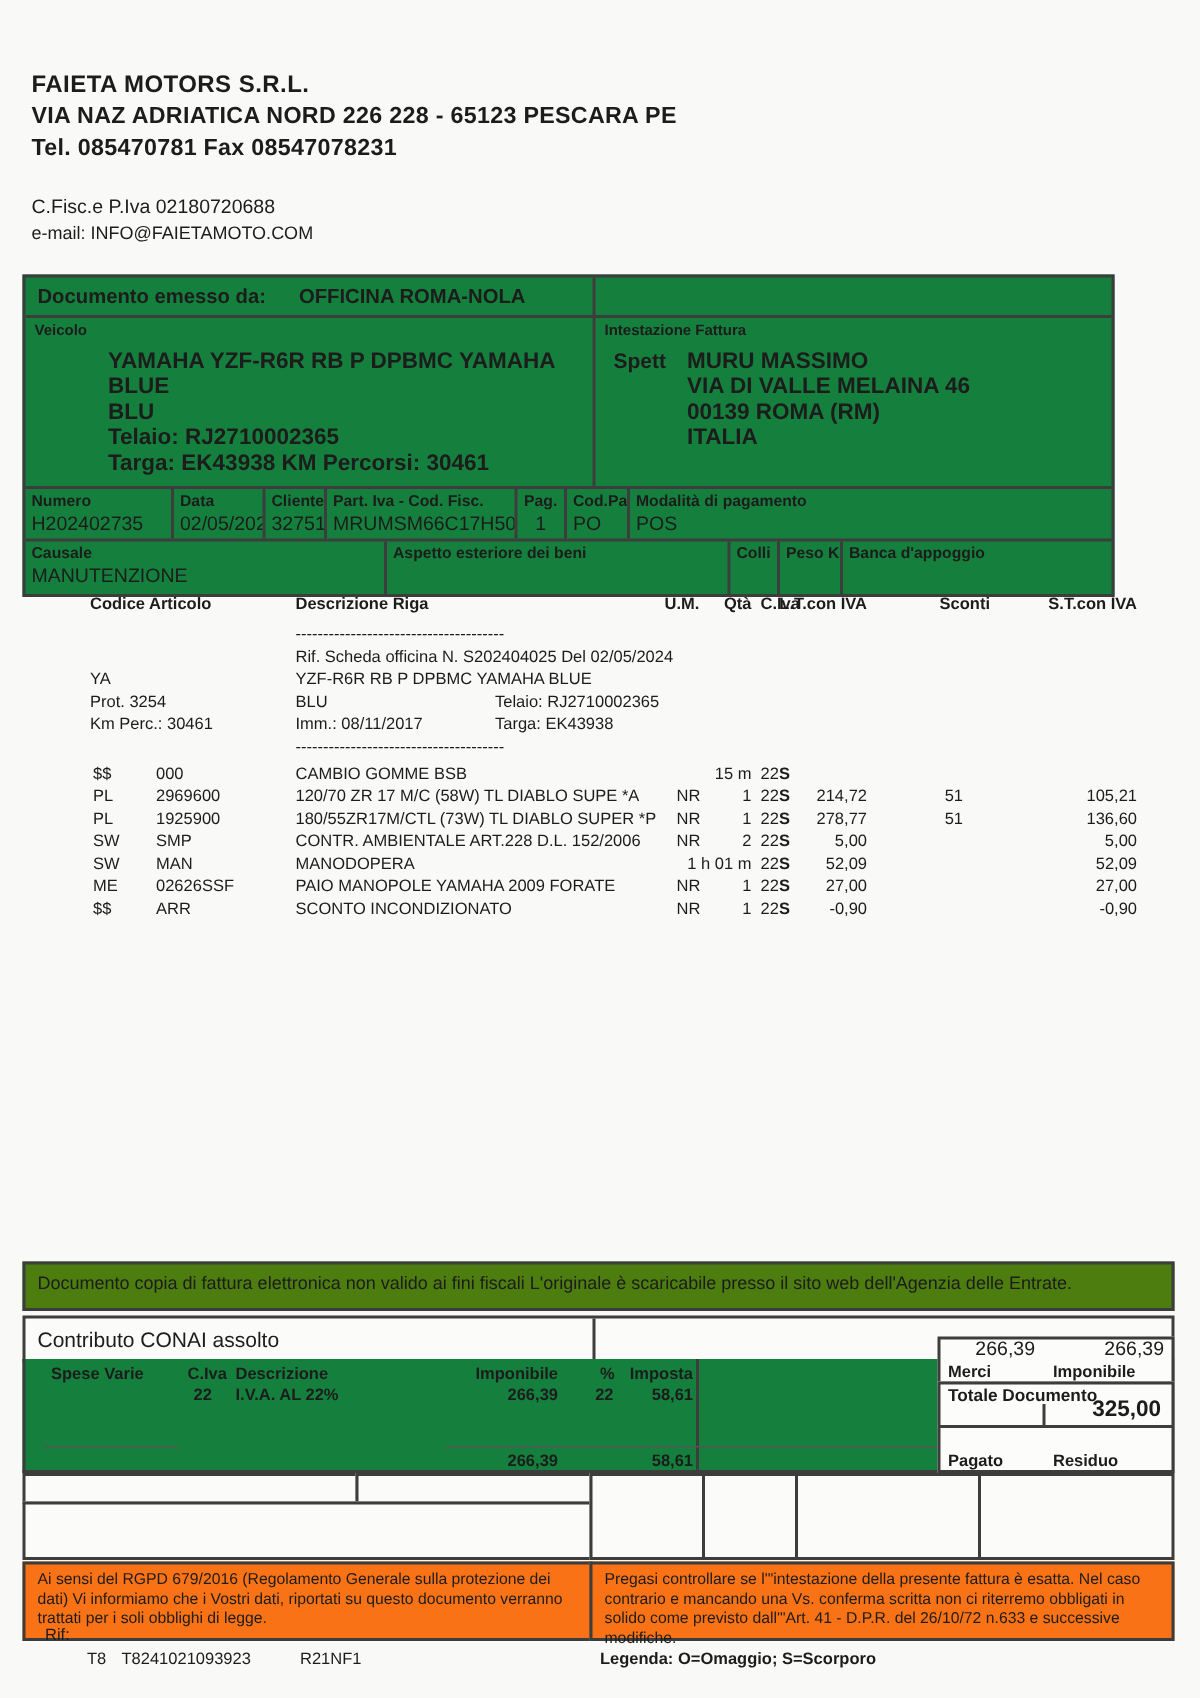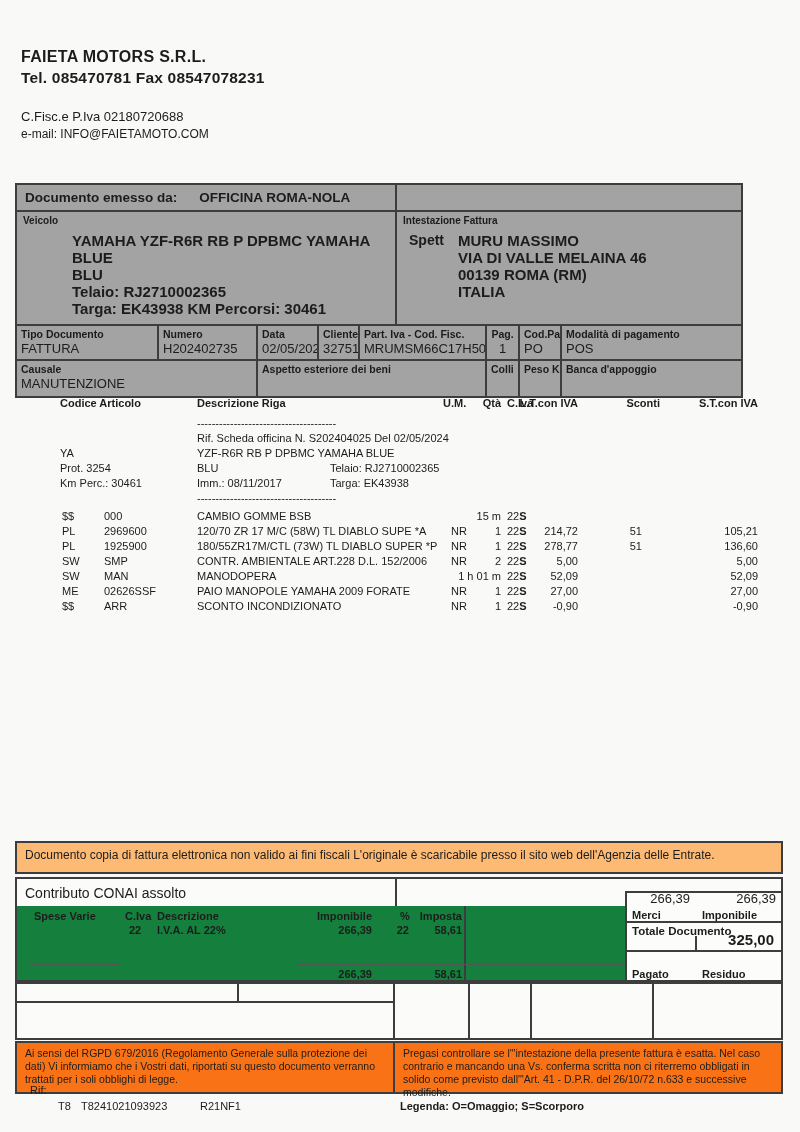--- a/index.html
+++ b/index.html
@@ -8,21 +8,21 @@
   .b{font-weight:bold;}
 
   
   .letterhead{position:absolute;left:21px;top:48px;}
   .lh-name{font-size:16px;font-weight:bold;letter-spacing:.3px;}
   .lh-addr,.lh-tel{font-size:15.5px;font-weight:bold;margin-top:3px;letter-spacing:.2px;}
   .lh-fisc{font-size:13px;margin-top:22px;}
   .lh-mail{font-size:12px;margin-top:3px;}
 
   
-  .main-box{position:absolute;left:15px;top:183px;width:728px;border:2px solid #3d3d3d;background:#a3a3a3;box-sizing:border-box;}
+  .main-box{position:absolute;left:15px;top:183px;width:728px;border:2px solid #3d3d3d;background:#15803d;box-sizing:border-box;}
   .rowA{display:flex;height:25px;border-bottom:2px solid #3d3d3d;}
   .rowA-left{width:380px;border-right:2px solid #3d3d3d;box-sizing:border-box;display:flex;align-items:center;padding-left:8px;}
   .rowA-left .lab{font-size:13.5px;font-weight:bold;}
   .rowA-left .val{font-size:13.5px;font-weight:bold;margin-left:22px;}
   .rowA-right{flex:1;}
   .rowB{display:flex;height:112px;border-bottom:2px solid #3d3d3d;}
   .rowB-left{width:380px;border-right:2px solid #3d3d3d;box-sizing:border-box;position:relative;}
   .rowB-right{flex:1;position:relative;}
   .mini-label{position:absolute;left:6px;top:3px;font-size:10px;font-weight:bold;}
   .veh-lines{position:absolute;left:55px;top:20px;}
@@ -55,21 +55,21 @@
   .c-qty{width:33px;display:flex;justify-content:flex-end;flex-shrink:0;}
   .c-civa{width:30px;margin-left:6px;flex-shrink:0;}
   .c-lt{width:41px;display:flex;justify-content:flex-end;flex-shrink:0;}
   .c-sconti{width:82px;display:flex;justify-content:flex-end;flex-shrink:0;}
   .c-sconti .mr18{margin-right:18px;}
   .c-st{width:98px;display:flex;justify-content:flex-end;flex-shrink:0;}
   .sep-dashes{letter-spacing:0;}
   .gap-top{margin-top:3px;}
 
   
-  .boxA{position:absolute;left:15px;top:841px;width:768px;height:33px;border:2px solid #3d3d3d;box-sizing:border-box;background:#fdba74;}
+  .boxA{position:absolute;left:15px;top:841px;width:768px;height:33px;border:2px solid #3d3d3d;box-sizing:border-box;background:#4d7c0f;}
   .boxA .txt{font-size:12px;padding:5px 8px;}
   .boxB{position:absolute;left:15px;top:877px;width:768px;height:31px;border:2px solid #3d3d3d;box-sizing:border-box;background:#fbfbf9;display:flex;}
   .boxB-left{width:380px;border-right:2px solid #3d3d3d;box-sizing:border-box;display:flex;align-items:center;padding-left:8px;font-size:14px;}
   .boxB-right{flex:1;}
 
   
   .tax-area{position:absolute;left:15px;top:906px;width:768px;height:76px;border-left:2px solid #3d3d3d;border-right:2px solid #3d3d3d;border-bottom:2px solid #3d3d3d;box-sizing:border-box;background:#15803d;}
   .tax-area .vline1{position:absolute;left:447px;top:0;bottom:0;border-left:2px solid #3d3d3d;}
   .tax-area .vline2{position:absolute;left:610px;top:0;bottom:0;border-left:2px solid #3d3d3d;}
   .t-lab{position:absolute;font-size:11px;font-weight:bold;white-space:nowrap;}
@@ -101,20 +101,21 @@
   
   .footer-span{position:absolute;font-size:11px;white-space:nowrap;}
 </style>
 </head>
 <body>
 
 <div class="page">
 
   <div class="letterhead">
     <div class="lh-name">FAIETA MOTORS S.R.L.</div>
+    <div class="lh-addr">VIA NAZ ADRIATICA NORD 226 228 - 65123 PESCARA PE</div>
     <div class="lh-tel">Tel. 085470781   Fax 08547078231</div>
     <div class="lh-fisc">C.Fisc.e P.Iva 02180720688</div>
     <div class="lh-mail">e-mail: INFO@FAIETAMOTO.COM</div>
   </div>
 
   <div class="main-box">
     <div class="rowA">
       <div class="rowA-left">
         <span class="lab">Documento emesso da:</span>
         <span class="val">OFFICINA ROMA-NOLA</span>
@@ -138,24 +139,20 @@
           <div id="intest-lines">
               <div class="intest-line">MURU MASSIMO</div>
               <div class="intest-line">VIA DI VALLE MELAINA 46</div>
               <div class="intest-line">00139 ROMA (RM)</div>
               <div class="intest-line">ITALIA</div>
             </div>
         </div>
       </div>
     </div>
     <div class="rowC rowC1">
-      <div class="dc dw1">
-        <div class="lab">Tipo Documento</div>
-        <div class="val">FATTURA</div>
-      </div>
       <div class="dc dw2">
         <div class="lab">Numero</div>
         <div class="val">H202402735</div>
       </div>
       <div class="dc dw3">
         <div class="lab">Data</div>
         <div class="val">02/05/2024</div>
       </div>
       <div class="dc dw4">
         <div class="lab">Cliente</div>

